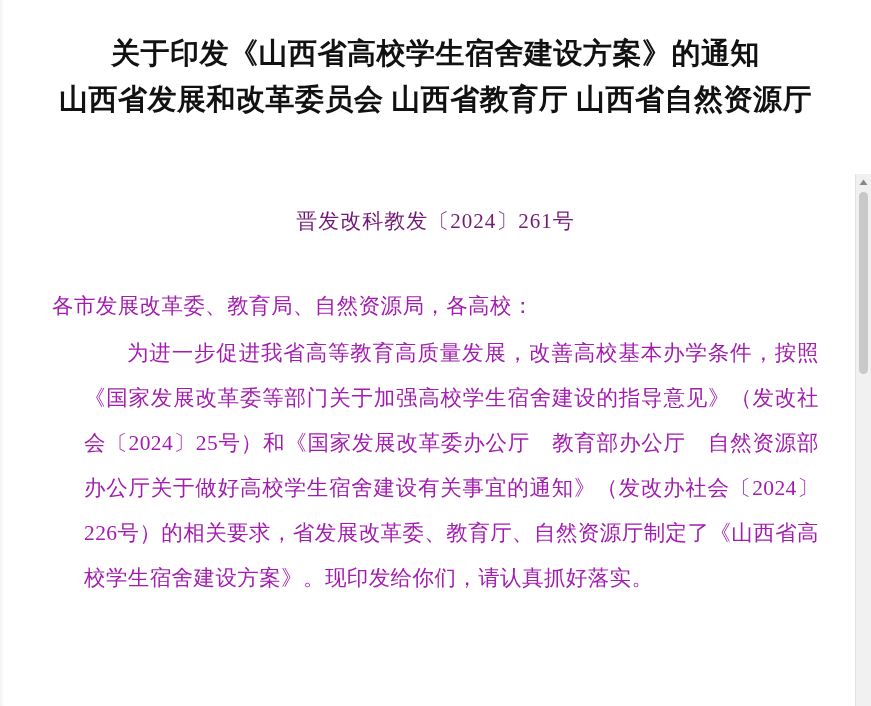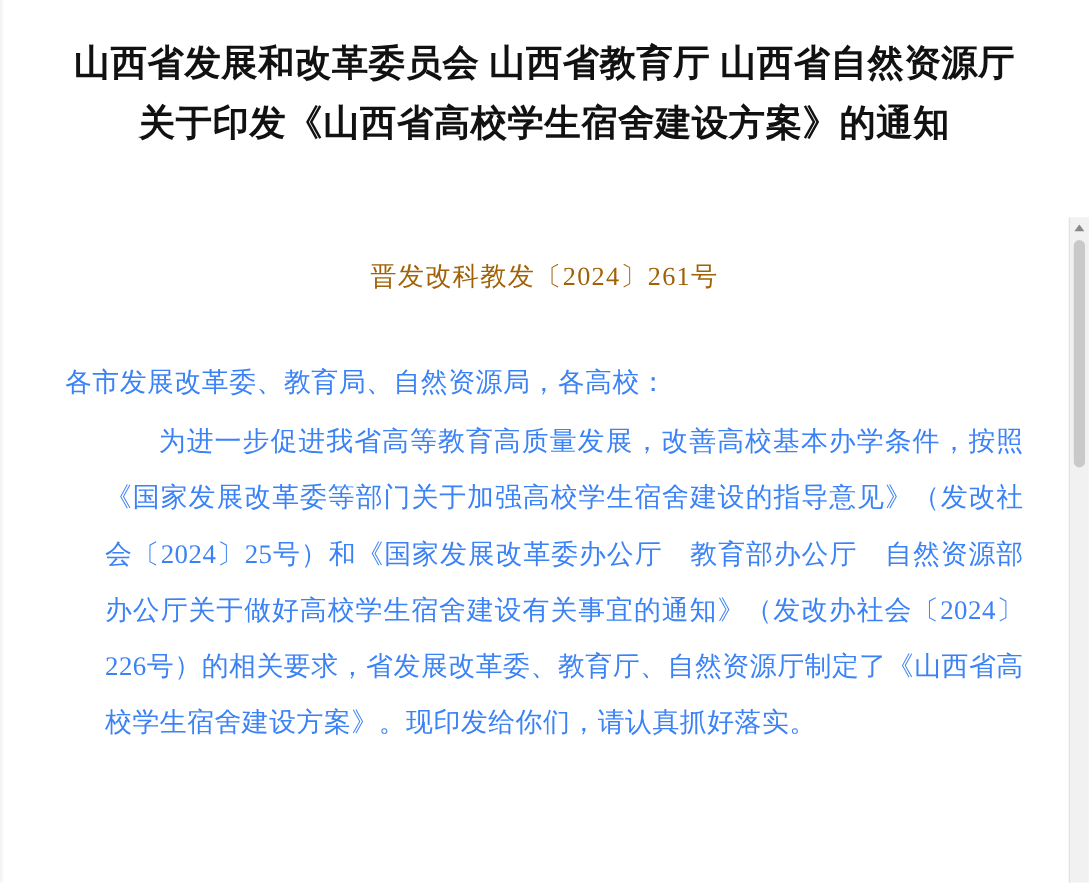--- a/index.html
+++ b/index.html
@@ -42,27 +42,27 @@
   }
   .divider-zone {
     height: 26px;
   }
   .doc-number {
     text-align: center;
     font-size: 21px;
     line-height: 30px;
     margin-top: 58px;
     letter-spacing: 1px;
-    color: #a16207;
+    color: #701a75;
   }
   .body-block {
     margin: 48px 52px 0 52px;
     font-size: 21.5px;
     line-height: 45px;
-    color: #3b82f6;
+    color: #a21caf;
     text-align: justify;
     text-justify: inter-ideograph;
     letter-spacing: 0.4px;
   }
   .para {
     margin: 0;
   }
   .para + .para {
     margin-top: 2px;
   }
@@ -113,22 +113,22 @@
 </style>
 </head>
 <body>
 
 <div class="page">
 
   <div class="edge-shadow-left"></div>
 
   <div class="doc-header">
     <div class="doc-title">
+      <span class="title-line second">关于印发《山西省高校学生宿舍建设方案》的通知</span>
       <span class="title-line">山西省发展和改革委员会 山西省教育厅 山西省自然资源厅</span>
-      <span class="title-line second">关于印发《山西省高校学生宿舍建设方案》的通知</span>
     </div>
   </div>
 
   <div class="divider-zone"></div>
 
   <div class="doc-number">晋发改科教发〔2024〕261号</div>
 
   <div class="body-block">
     <p class="para">各市发展改革委、教育局、自然资源局，各高校：</p>
     <p class="para indent">为进一步促进我省高等教育高质量发展，改善高校基本办学条件，按照《国家发展改革委等部门关于加强高校学生宿舍建设的指导意见》（发改社会〔2024〕25号）和《国家发展改革委办公厅　教育部办公厅　自然资源部办公厅关于做好高校学生宿舍建设有关事宜的通知》（发改办社会〔2024〕226号）的相关要求，省发展改革委、教育厅、自然资源厅制定了《山西省高校学生宿舍建设方案》。现印发给你们，请认真抓好落实。</p>

